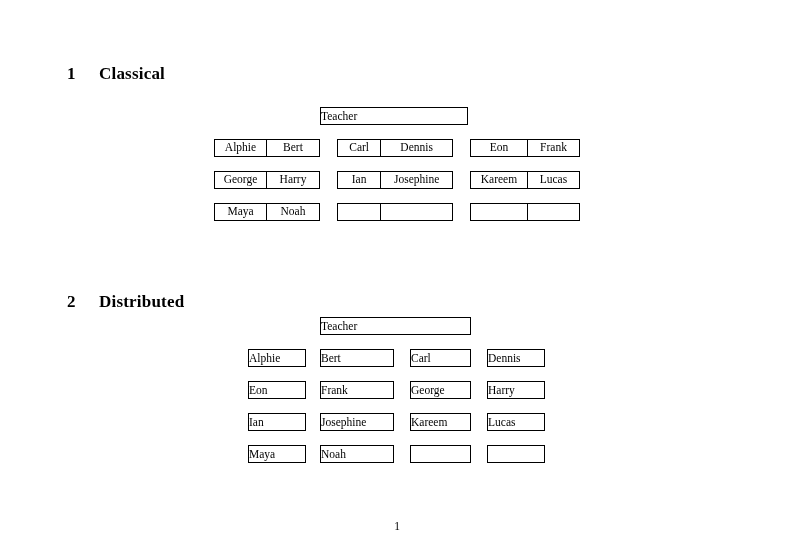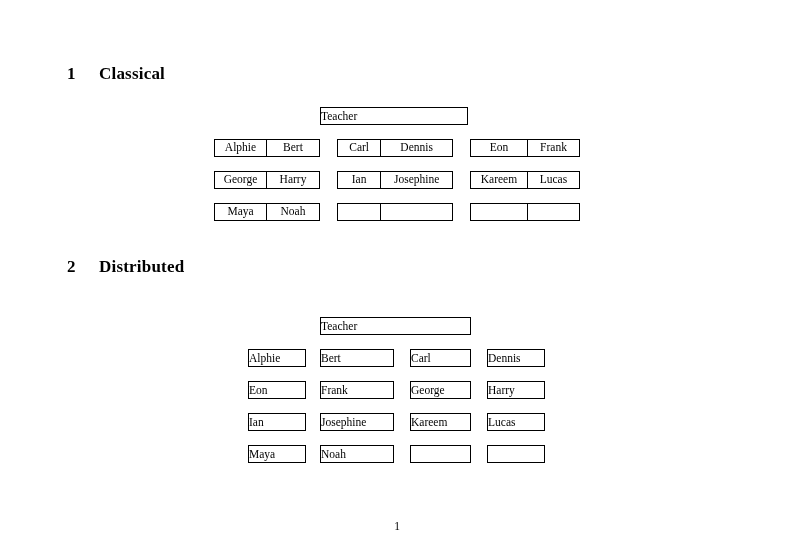--- a/index.html
+++ b/index.html
@@ -29,21 +29,21 @@
     font-weight: bold;
     font-size: 17px;
     letter-spacing: 0.2px;
     white-space: nowrap;
   }
   .section-heading .sec-num {
     display: inline-block;
     width: 32px;
   }
   #heading-classical   { left: 67px; top: 64px; }
-  #heading-distributed { left: 67px; top: 257px; }
+  #heading-distributed { left: 67px; top: 292px; }
 
   
   .cellbox {
     position: absolute;
     box-sizing: border-box;
     border: 1px solid #000000;
     background: #ffffff;
     height: 18px;
     line-height: 16px;
     font-size: 11.5px;

